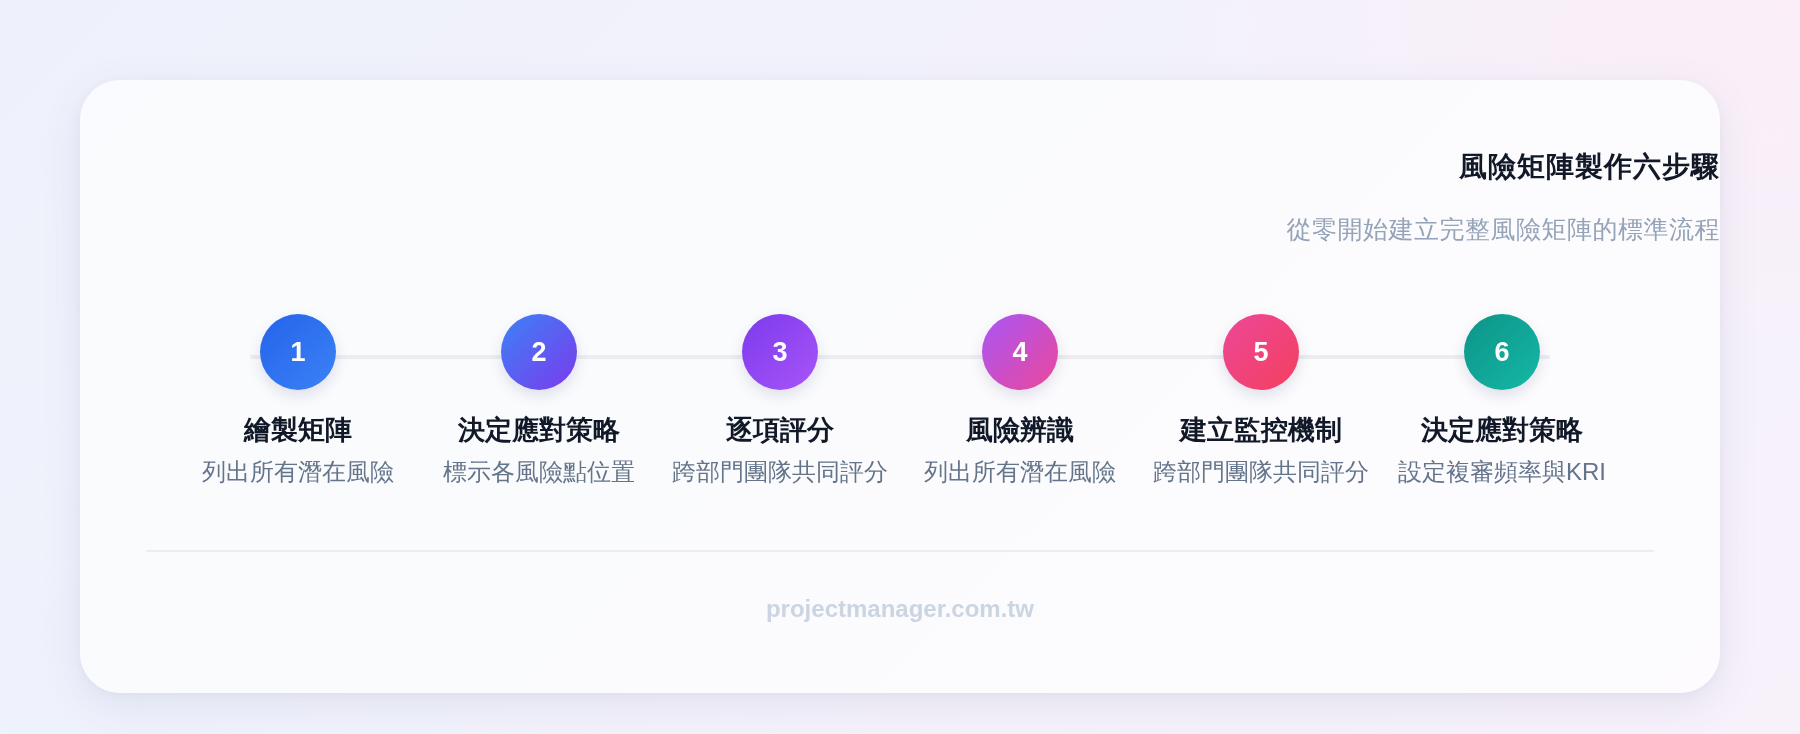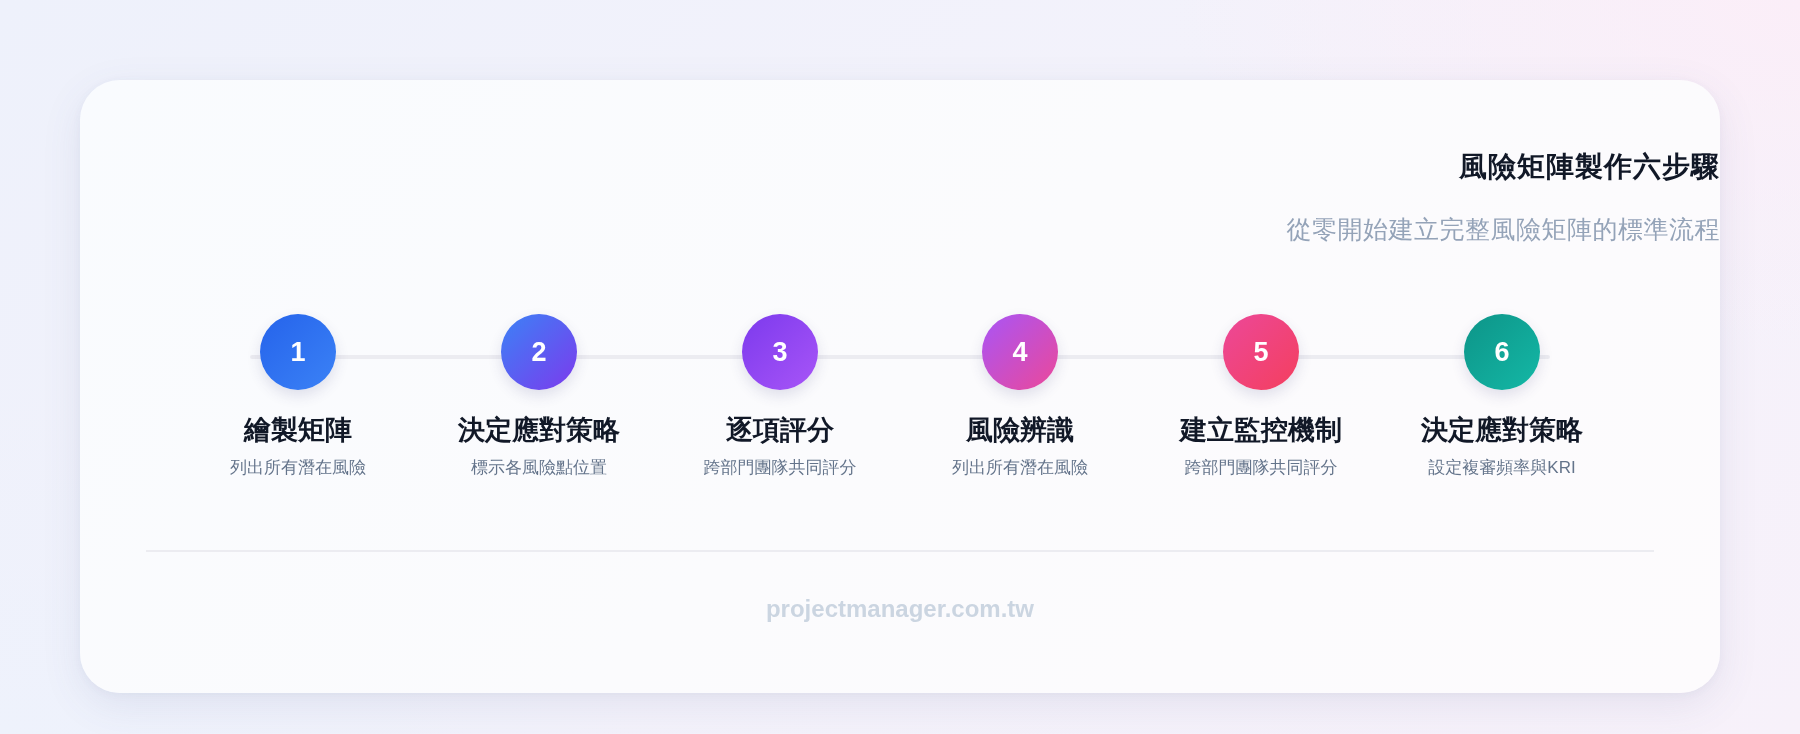--- a/index.html
+++ b/index.html
@@ -88,21 +88,21 @@
     .step-title {
       margin-top: 24px;
       font-size: 27px;
       font-weight: 700;
       color: #111827;
       white-space: nowrap;
       line-height: 1.2;
     }
     .step-desc {
       margin-top: 12px;
-      font-size: 17px;
+      font-size: 24px;
       font-weight: 400;
       color: #64748b;
       white-space: nowrap;
       line-height: 1.2;
     }
     .divider {
       position: absolute;
       left: 66px;
       right: 66px;
       top: 470px;

